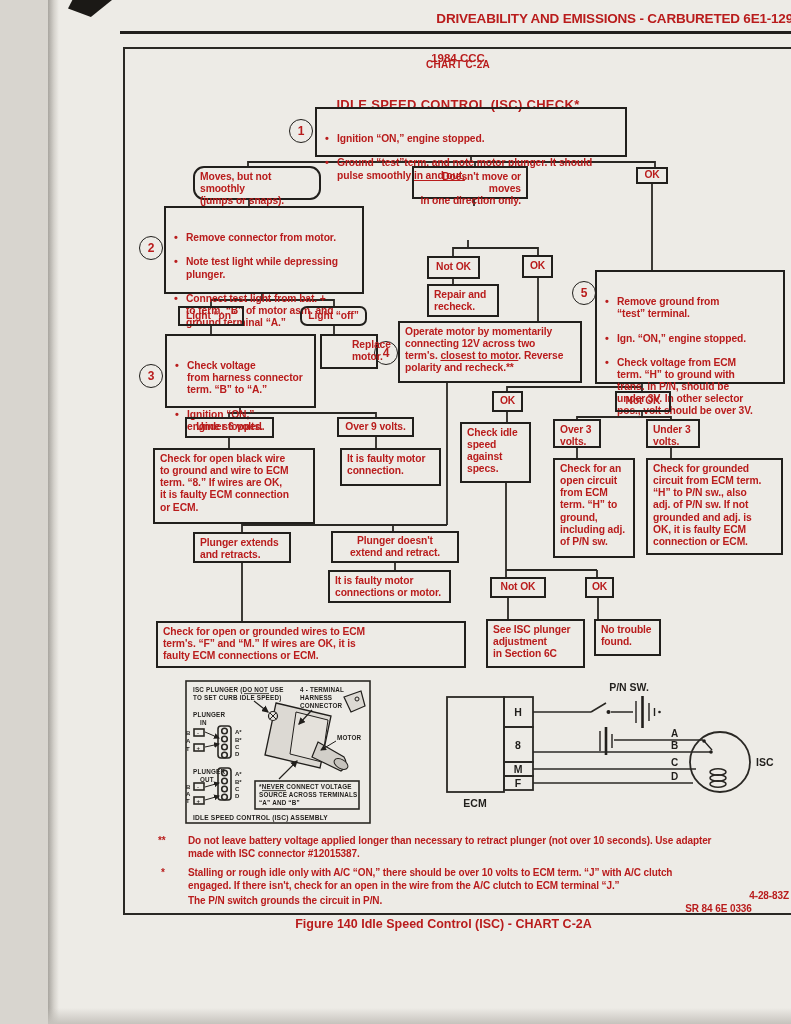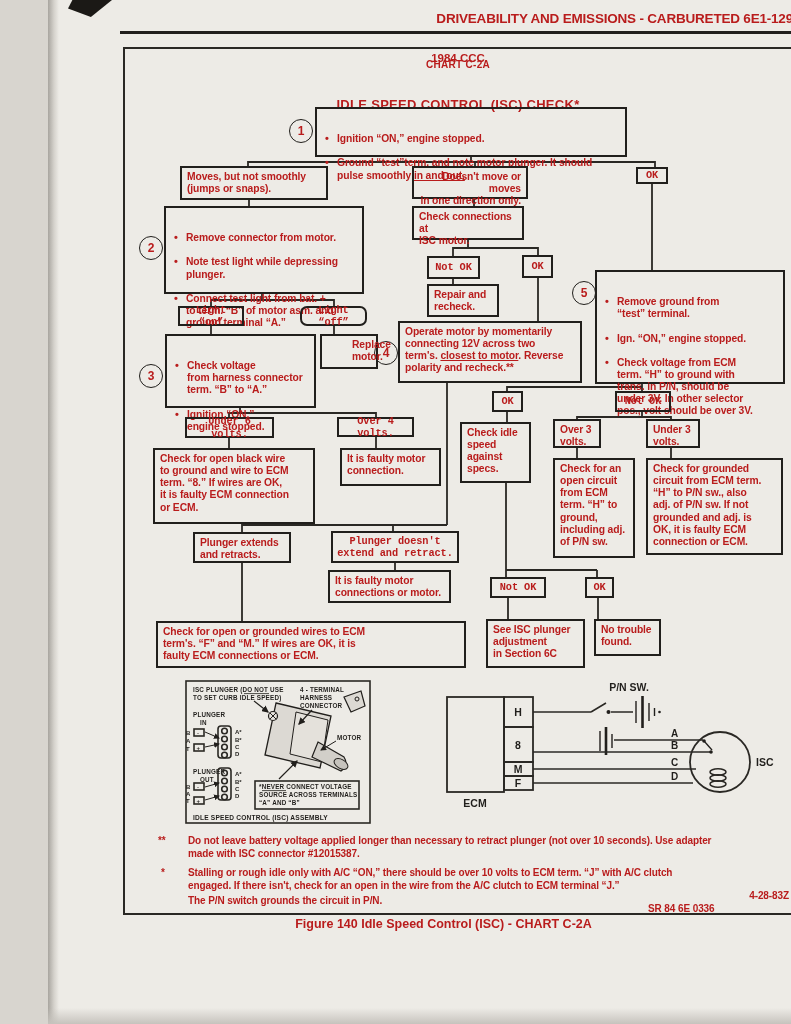--- a/index.html
+++ b/index.html
@@ -14,21 +14,21 @@
   .hdr{position:absolute;top:11px;right:46px;font-weight:bold;font-size:13.5px;letter-spacing:-.2px;}
   .hrule{position:absolute;left:72px;top:31px;width:674px;height:3px;background:#211f1c;}
   .frame{position:absolute;left:75px;top:47px;width:670px;height:868px;border:2px solid #2a2824;box-sizing:border-box;}
   .tl{position:absolute;left:75px;width:670px;text-align:center;font-weight:bold;}
   .tl1{top:52px;font-size:11.5px;}
   .tl2{top:59px;font-size:10px;letter-spacing:.3px;}
   .tl3{top:97px;font-size:13px;letter-spacing:.3px;}
   .fbox{position:absolute;border:2px solid #211f1c;box-sizing:border-box;
         font-weight:bold;font-size:10.3px;line-height:1.18;letter-spacing:-.1px;
         padding:3px 5px;white-space:pre-line;background:rgba(237,235,230,.0);}
-  .ctr{display:flex;align-items:center;justify-content:center;text-align:center;padding:1px 2px;font-family:Liberation Mono, monospace;}
+  .ctr{display:flex;align-items:center;justify-content:center;text-align:center;padding:1px 2px;}
   .bullets{padding:12px 6px 3px 6px;}
   .bullet{position:relative;padding-left:14px;}
   .bullet::before{content:"•";position:absolute;left:2px;top:-1px;font-size:11px;}
   .u{text-decoration:underline;}
   .circle{position:absolute;width:24px;height:24px;border:1.7px solid #211f1c;border-radius:50%;
           display:flex;align-items:center;justify-content:center;font-weight:bold;font-size:12px;box-sizing:border-box;}
   .fn{position:absolute;font-weight:bold;font-size:10px;letter-spacing:-.1px;white-space:pre;}
   .cap{position:absolute;left:0;top:917px;width:791px;text-align:center;font-weight:bold;font-size:12.5px;}
   svg.overlay{position:absolute;left:0;top:0;pointer-events:none;}
   .svgt{font:bold 6.3px "Liberation Sans",sans-serif;fill:#211f1c;letter-spacing:.2px;}
@@ -205,37 +205,35 @@
   <div class="circle" style="left:91px;top:364px;">3</div>
   <div class="circle" style="left:326px;top:341px;">4</div>
   <div class="circle" style="left:524px;top:281px;">5</div>
 
   <div class="fbox bullets" style="left:267px;top:107px;width:312px;height:50px;">
     <div class="bullet">Ignition “ON,” engine stopped.</div>
     <div class="bullet"><span>Ground “test”term. and note motor plunger. It should
 pulse smoothly </span><span class="u">in and out.</span></div>
   </div>
 
-  <div class="fbox" style="left:132px;top:166px;width:148px;height:34px;">Moves, but not smoothly
+  <div class="fbox" style="left:145px;top:166px;width:128px;height:34px;border-radius:11px;">Moves, but not smoothly
 (jumps or snaps).</div>
   <div class="fbox" style="left:364px;top:166px;width:116px;height:33px;text-align:right;">Doesn't move or moves
 in one direction only.</div>
   <div class="fbox ctr" style="left:588px;top:167px;width:32px;height:17px;">OK</div>
 
   <div class="fbox bullets" style="left:116px;top:206px;width:200px;height:88px;">
     <div class="bullet">Remove connector from motor.</div>
     <div class="bullet">Note test light while depressing
 plunger.</div>
     <div class="bullet">Connect test light from bat. +
 to term. “B” of motor asm. and
 ground terminal “A.”</div>
   </div>
 
-  <div class="fbox" style="left:364px;top:206px;width:112px;height:34px;">Check connections at
-ISC motor.</div>
   <div class="fbox ctr" style="left:379px;top:256px;width:53px;height:23px;">Not OK</div>
   <div class="fbox ctr" style="left:474px;top:255px;width:31px;height:23px;">OK</div>
   <div class="fbox" style="left:379px;top:284px;width:72px;height:33px;">Repair and
 recheck.</div>
 
   <div class="fbox bullets" style="left:547px;top:270px;width:190px;height:114px;">
     <div class="bullet">Remove ground from
 “test” terminal.</div>
     <div class="bullet">Ign. “ON,” engine stopped.</div>
     <div class="bullet">Check voltage from ECM
@@ -258,21 +256,21 @@
 
   <div class="fbox" style="left:272px;top:334px;width:58px;height:35px;padding-left:30px;">Replace
 motor.</div>
 
   <div class="fbox" style="left:350px;top:321px;width:184px;height:62px;"><span>Operate motor by momentarily
 connecting 12V across two
 term's. </span><span class="u">closest to motor</span><span>. Reverse
 polarity and recheck.**</span></div>
 
   <div class="fbox ctr" style="left:137px;top:417px;width:89px;height:21px;">Under 6 volts.</div>
-  <div class="fbox ctr" style="left:289px;top:417px;width:77px;height:20px;">Over 4 volts.</div>
+  <div class="fbox ctr" style="left:289px;top:417px;width:77px;height:20px;">Over 9 volts.</div>
   <div class="fbox" style="left:105px;top:448px;width:162px;height:76px;">Check for open black wire
 to ground and wire to ECM
 term. “8.” If wires are OK,
 it is faulty ECM connection
 or ECM.</div>
   <div class="fbox" style="left:292px;top:448px;width:101px;height:38px;">It is faulty motor
 connection.</div>
 
   <div class="fbox ctr" style="left:444px;top:391px;width:31px;height:21px;">OK</div>
   <div class="fbox ctr" style="left:567px;top:391px;width:56px;height:21px;">Not OK</div>
@@ -318,16 +316,16 @@
 found.</div>
 
   <div class="fn" style="left:110px;top:835px;">**</div>
   <div class="fn" style="left:140px;top:835px;">Do not leave battery voltage applied longer than necessary to retract plunger (not over 10 seconds). Use adapter</div>
   <div class="fn" style="left:140px;top:848px;">made with ISC connector #12015387.</div>
   <div class="fn" style="left:113px;top:867px;">*</div>
   <div class="fn" style="left:140px;top:867px;">Stalling or rough idle only with A/C “ON,” there should be over 10 volts to ECM term. “J” with A/C clutch</div>
   <div class="fn" style="left:140px;top:880px;">engaged. If there isn't, check for an open in the wire from the A/C clutch to ECM terminal “J.”</div>
   <div class="fn" style="left:140px;top:895px;">The P/N switch grounds the circuit in P/N.</div>
   <div class="fn" style="left:600px;top:890px;width:141px;text-align:right;">4-28-83Z</div>
-  <div class="fn" style="left:600px;top:903px;width:141px;text-align:left;">SR 84 6E 0336</div>
+  <div class="fn" style="left:600px;top:903px;width:141px;text-align:center;">SR 84 6E 0336</div>
 
   <div class="cap">Figure 140 Idle Speed Control (ISC) - CHART C-2A</div>
 </div>
 
 </body></html>

